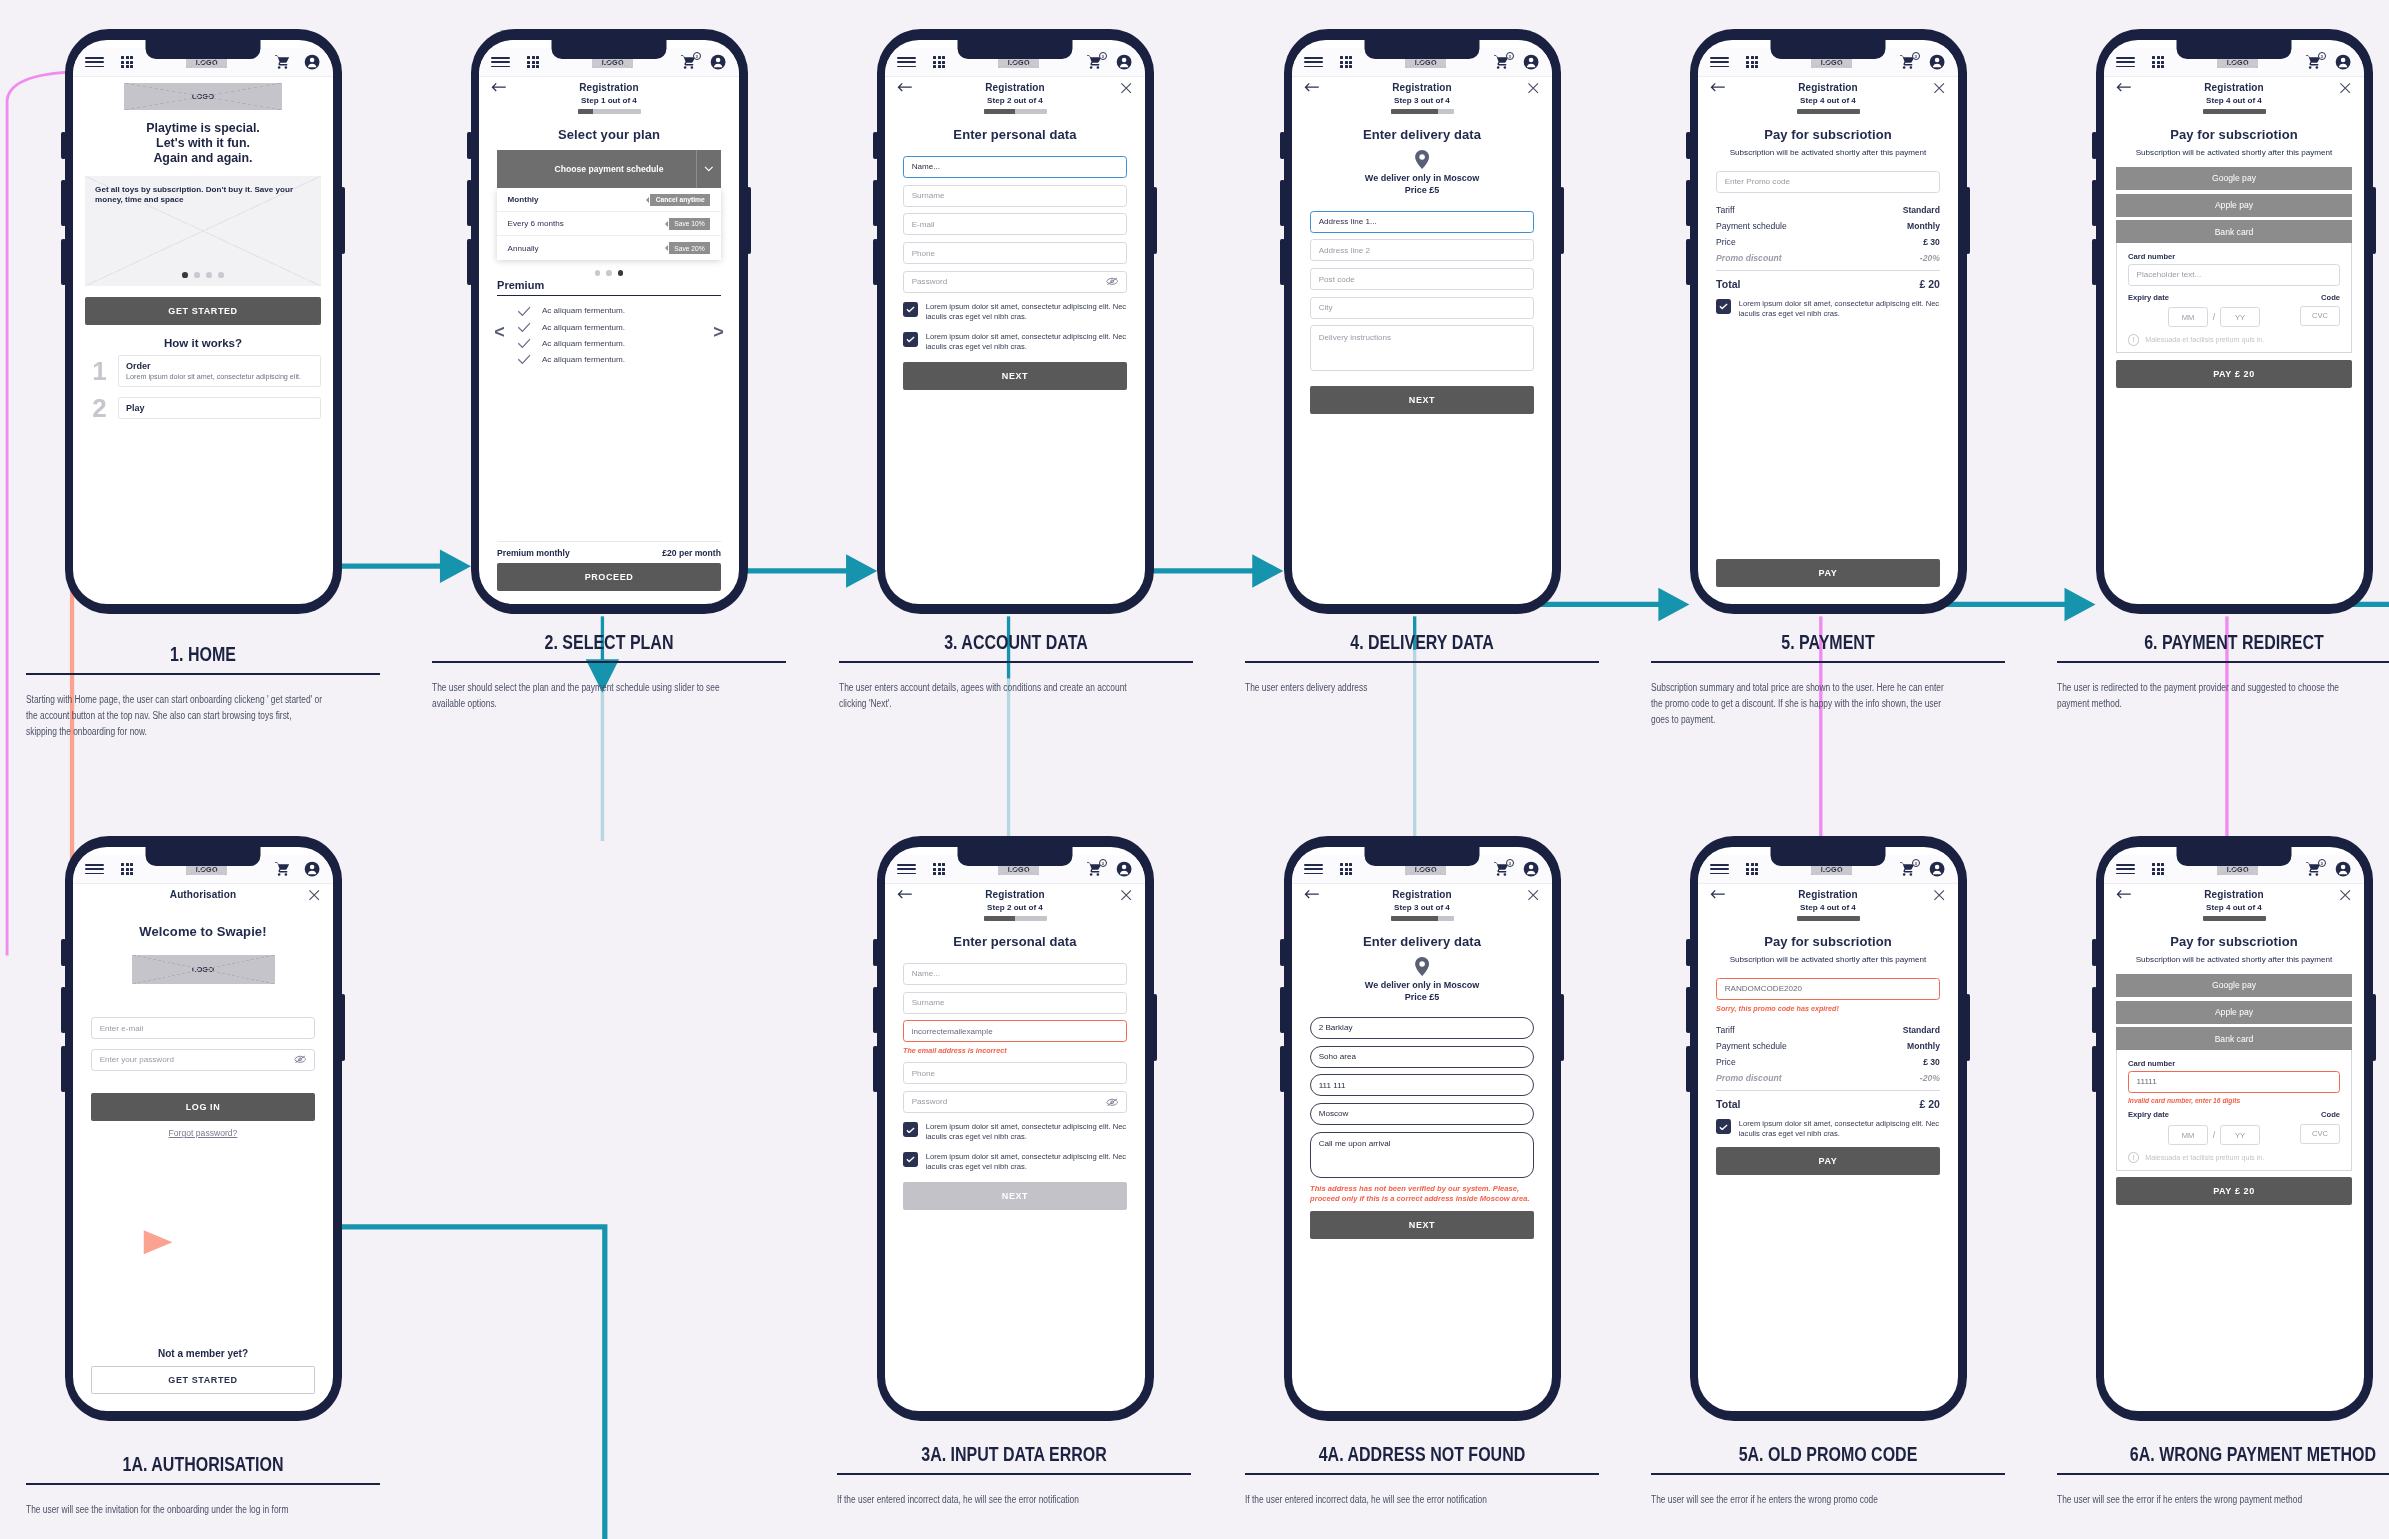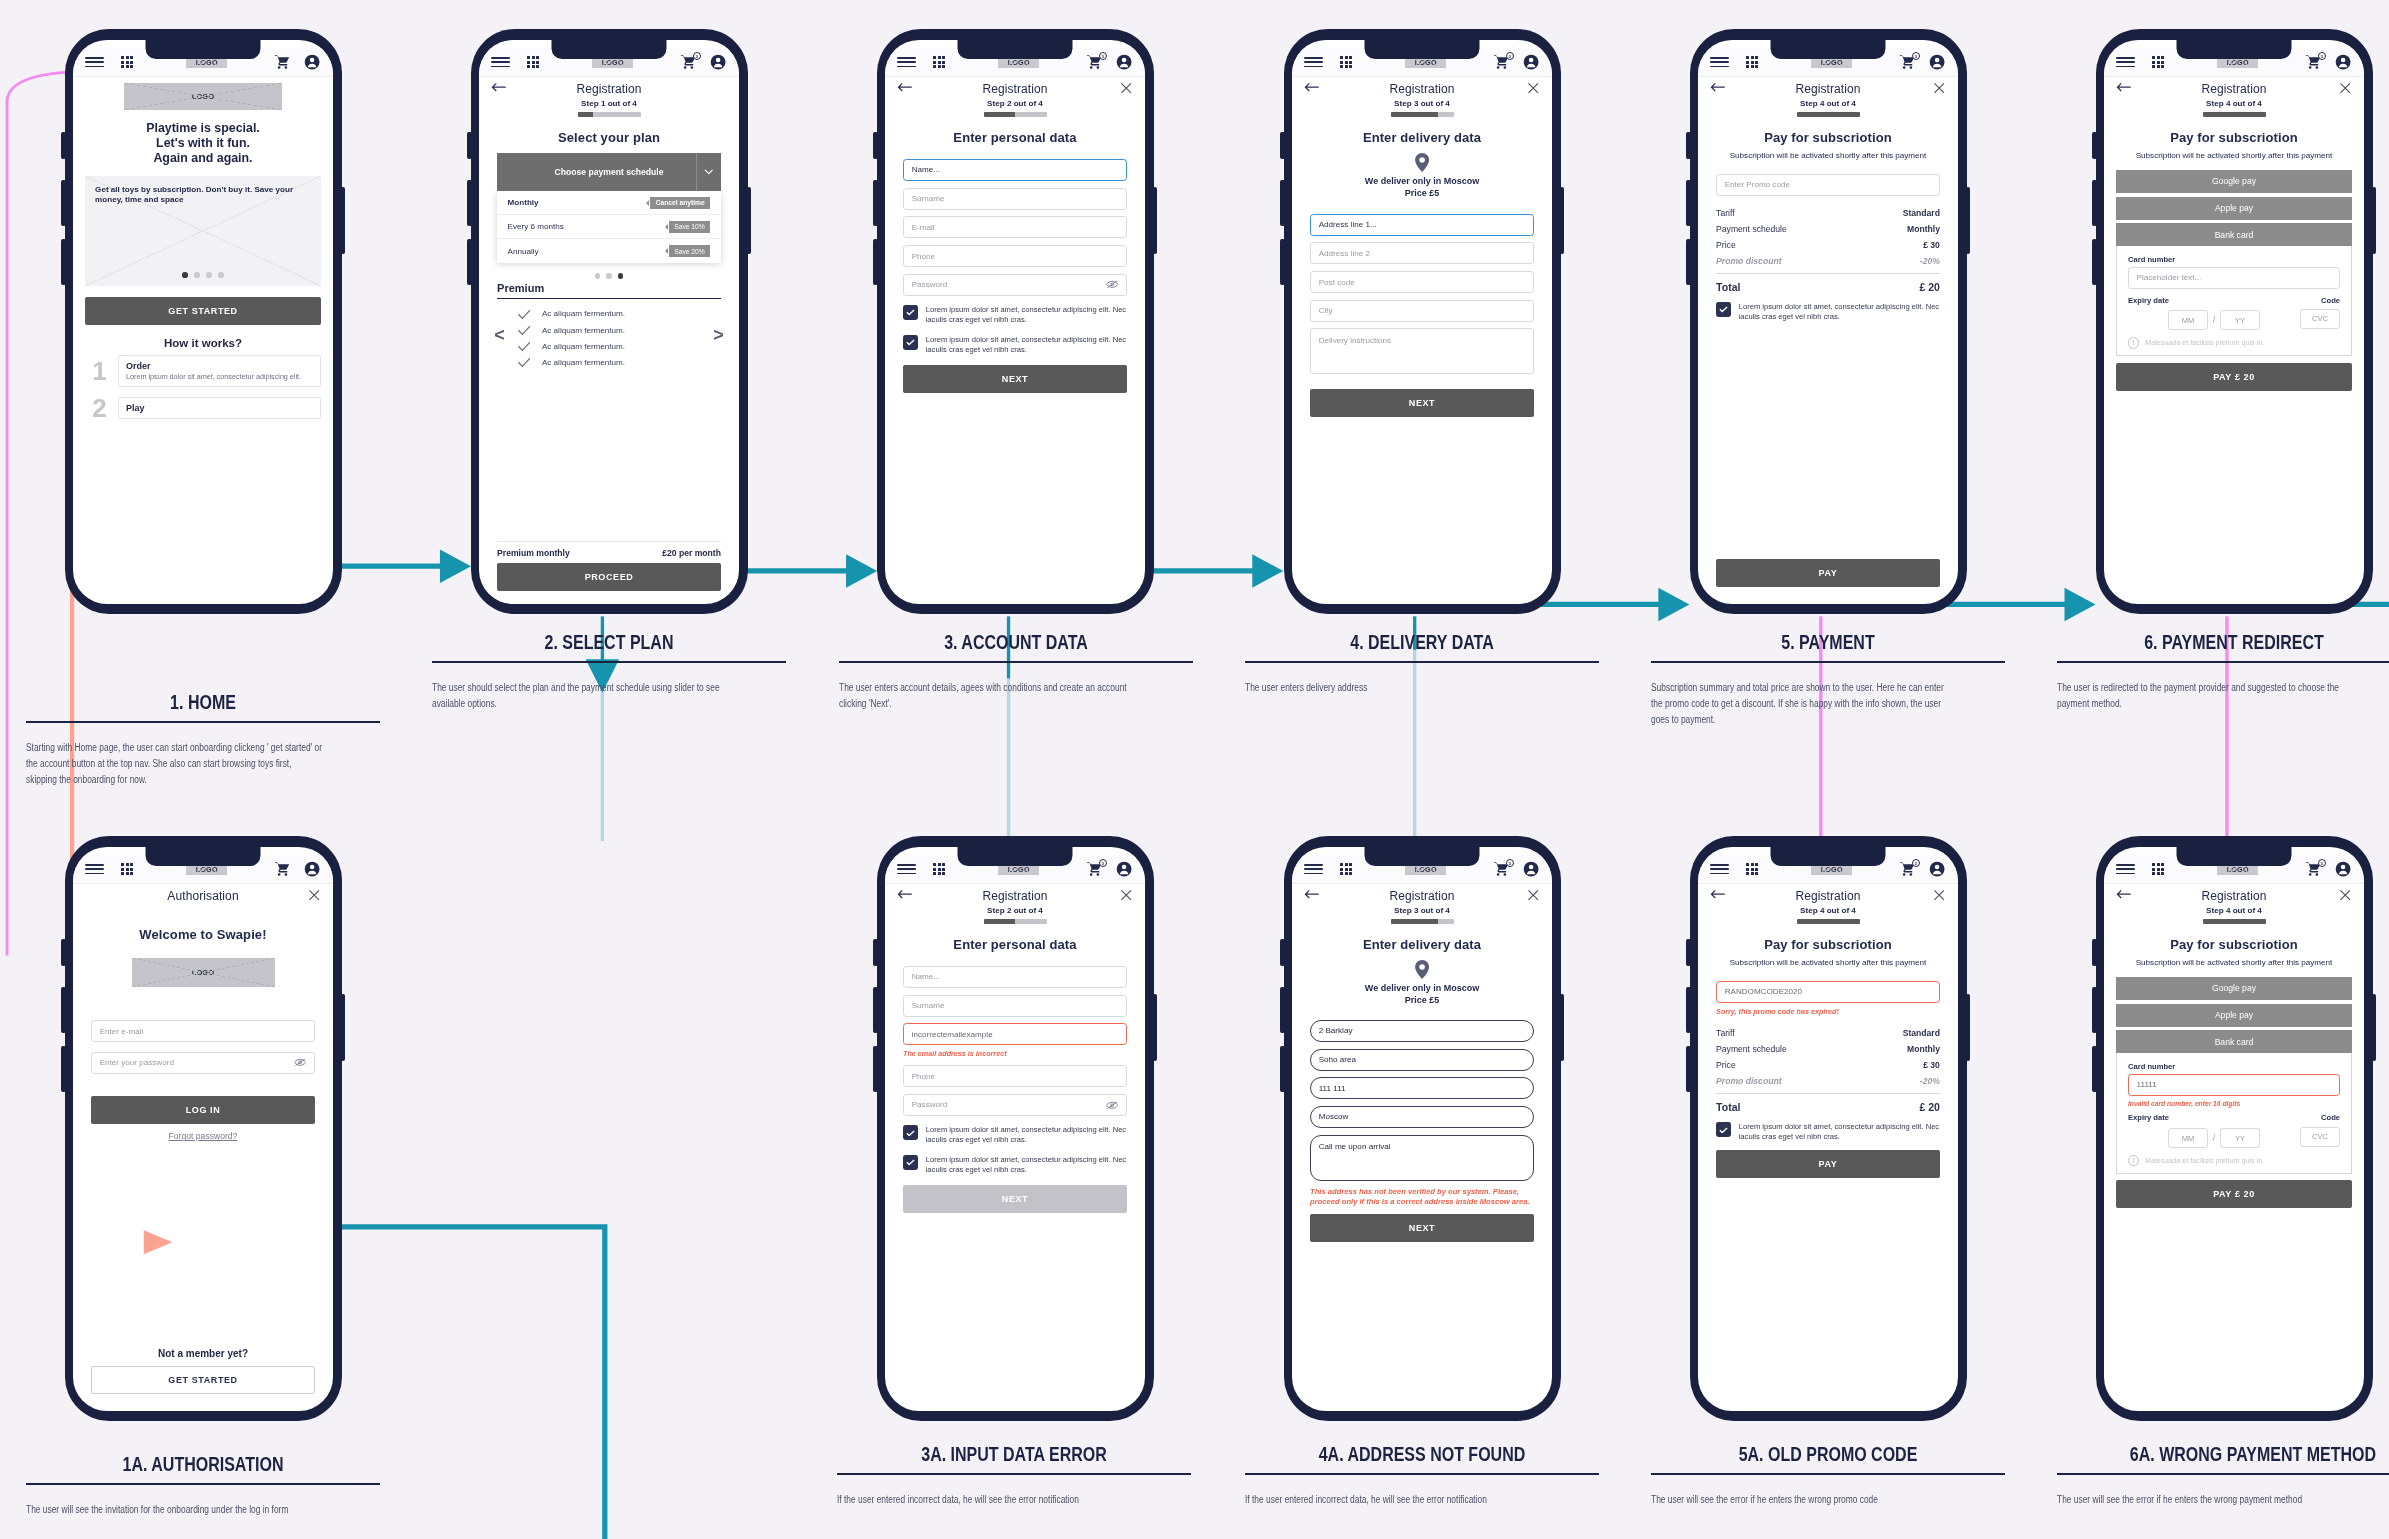--- a/index.html
+++ b/index.html
@@ -72,21 +72,21 @@
     position:absolute; right:-2.9px; top:-1.9px; width:8.1px; height:8.1px; border-radius:50%;
     border:0.7px solid #23294a; font-size:4.3px; display:flex; align-items:center; justify-content:center;
     background:#fff; color:#23294a; font-weight:bold;
   }
   .nav-user { width:16.2px; height:16.2px; margin-left:12.4px; }
 
   
   .pghead { position:relative; padding:4.8px 12.4px 0; flex:0 0 auto; }
   .pghead .back { position:absolute; left:11.5px; top:3.8px; width:16.2px; height:12.4px; }
   .pghead .close { position:absolute; right:12.4px; top:4.8px; width:12.4px; height:12.4px; }
-  .pghead h2 { text-align:center; font-size:12px; font-weight:normal; color:#222b4d; letter-spacing:0.1px;}
+  .pghead h2 { text-align:center; font-size:10px; font-weight:bold; color:#222b4d; letter-spacing:0.1px;}
   .step { text-align:center; font-size:8.1px; font-weight:bold; color:#222b4d; margin-top:3.3px;}
   .bar { width:63px; height:5.3px; background:#c4c4ca; margin:3.8px auto 0; border-radius:1px; overflow:hidden; }
   .bar > i { display:block; height:100%; background:#5b5b5b; }
 
   
   .body { flex:1 1 auto; padding:0 18px; display:flex; flex-direction:column; min-height:0;}
   .title { text-align:center; font-size:13px; font-weight:bold; color:#222b4d; margin:12.4px 0 0; letter-spacing:0.1px;}
   .subtitle { text-align:center; font-size:8.1px; color:#222b4d; margin-top:6.7px; line-height:1.35; font-weight:500;}
   .field {
     height:22px; border:0.7px solid #d8d8e0; border-radius:3.3px; margin-top:6.7px;
@@ -293,21 +293,21 @@
         <div class="step-card">
           <div class="num">2</div>
           <div class="bx">
             <h4>Play</h4>
           </div>
         </div>
       </div>
     </div>
   </div>
 </div>
-<div class="caption" style="top:643px; left:26px;margin-top:48px;">
+<div class="caption" style="top:643px; left:26px;">
   <h3>1. HOME</h3>
   <div class="rule"></div>
   <p>Starting with Home page, the user can start onboarding clickeng ' get started' or the account button at the top nav. She also can start browsing toys first, skipping the onboarding for now.</p>
 </div>
 
 <div class="col r1" style="left:406px;">
   <div class="phone">
     <span class="btn-l b1"></span>
     <span class="btn-l b2"></span>
     <span class="btn-l b3"></span>

